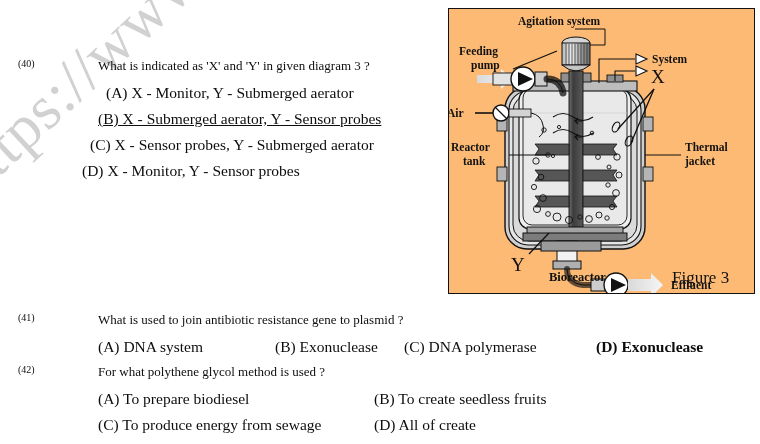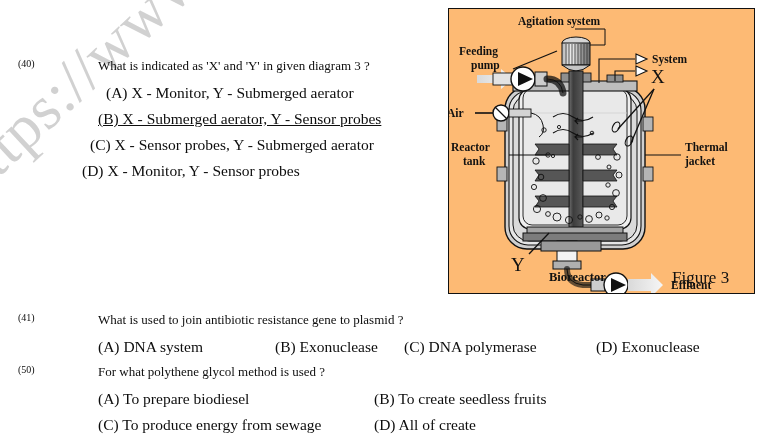--- a/index.html
+++ b/index.html
@@ -105,27 +105,27 @@
 
   <div class="qblock" style="left:18px; top:312px;">
     <div class="qrow" style="height:26px;">
       <span class="qnum">(41)</span>
       <span class="qtext">What is used to join antibiotic resistance gene to plasmid ?</span>
     </div>
     <div class="qrow" style="height:26px;">
       <span class="opt" style="left:80px;">(A) DNA system</span>
       <span class="opt" style="left:257px;">(B) Exonuclease</span>
       <span class="opt" style="left:386px;">(C) DNA polymerase</span>
-      <span class="opt" style="left:578px;">(D) Exonuclease</span>
+      <span class="opt" style="left:578px;font-weight:bold;">(D) Exonuclease</span>
     </div>
   </div>
 
   <div class="qblock" style="left:18px; top:364px;">
     <div class="qrow" style="height:26px;">
-      <span class="qnum">(50)</span>
+      <span class="qnum">(42)</span>
       <span class="qtext">For what polythene glycol method is used ?</span>
     </div>
     <div class="qrow" style="height:26px;">
       <span class="opt" style="left:80px;">(A) To prepare biodiesel</span>
       <span class="opt" style="left:356px;">(B) To create seedless fruits</span>
     </div>
     <div class="qrow" style="height:26px;">
       <span class="opt" style="left:80px;">(C) To produce energy from sewage</span>
       <span class="opt" style="left:356px;">(D) All of create</span>
     </div>

